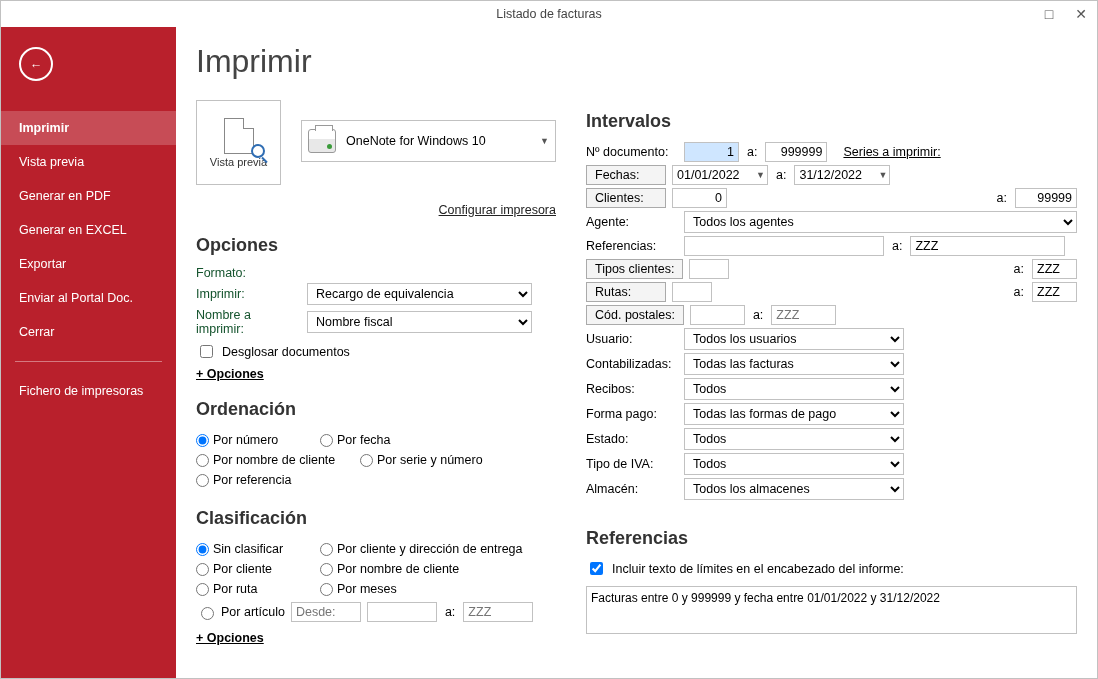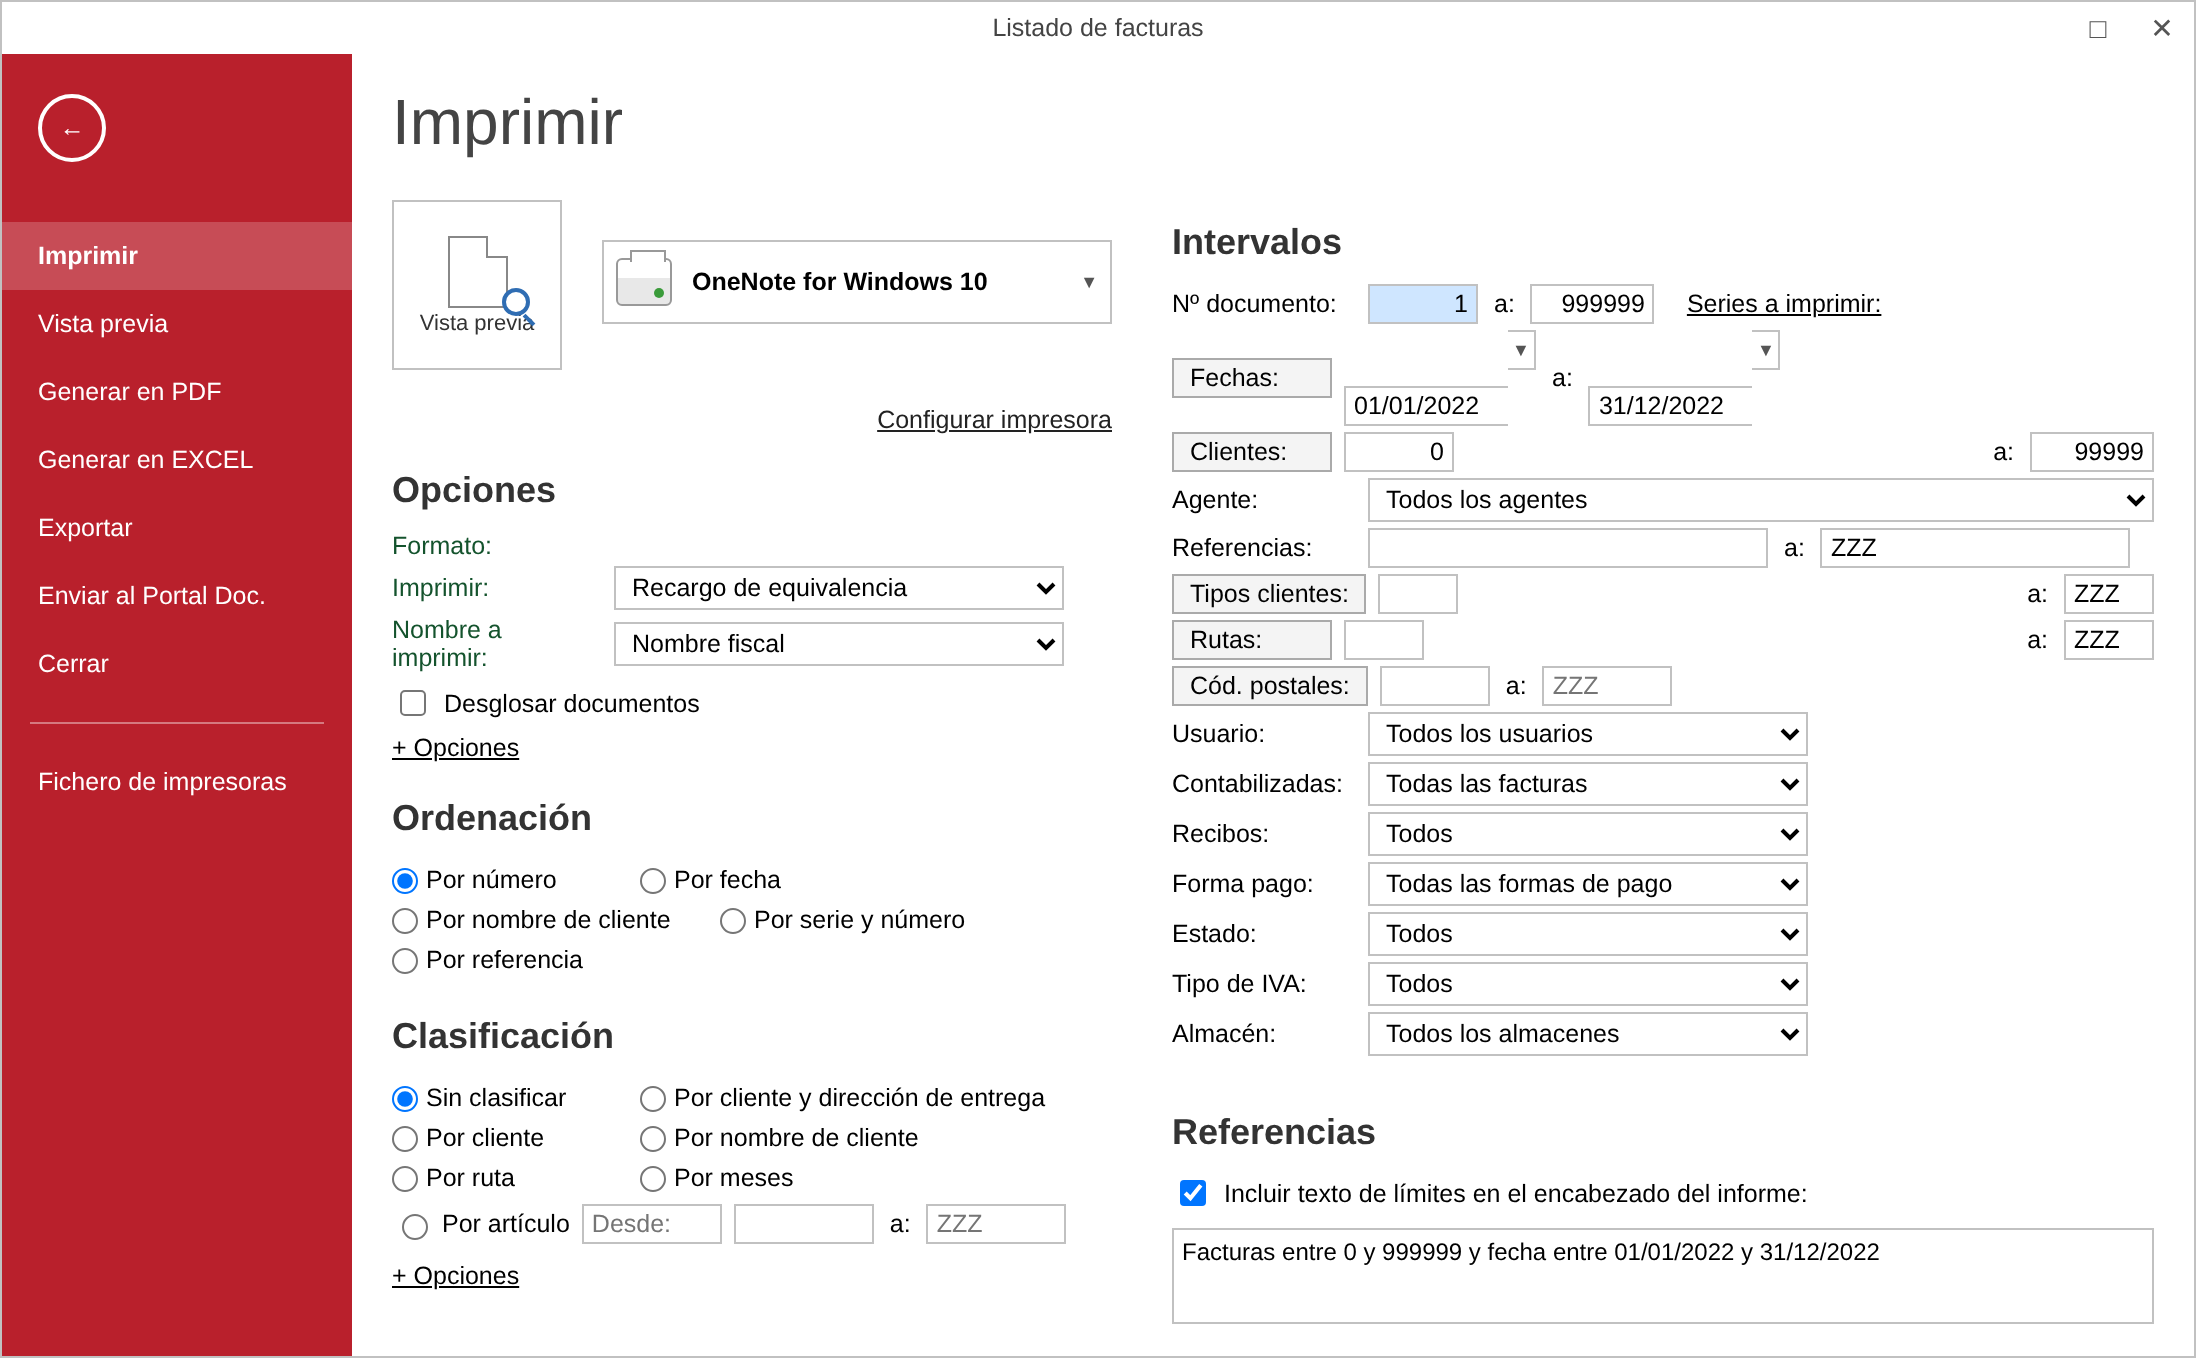--- a/index.html
+++ b/index.html
@@ -34,49 +34,49 @@
   h2 { font-size:18px; font-weight:600; color:#333; margin:18px 0 10px 0; }
 
   
   .preview-row { display:flex; gap:20px; align-items:flex-start; }
   .prev-card { width:85px; height:85px; border:1px solid var(--border); display:flex; flex-direction:column; align-items:center; justify-content:center; gap:2px; }
   .prev-card .doc { width:30px; height:36px; border:1px solid #888; position:relative; background:#fff; }
   .prev-card .doc::before { content:''; position:absolute; right:-1px; top:-1px; width:10px; height:10px; background:#fff; border-left:1px solid #888; border-bottom:1px solid #888; }
   .prev-card .mag { position:absolute; right:50%; bottom:26px; transform:translate(26px,0); width:14px;height:14px;border:2px solid #2f6db3;border-radius:50%; background:#fff;}
   .prev-card .mag::after{content:'';position:absolute;right:-5px;bottom:-5px;width:7px;height:2px;background:#2f6db3;transform:rotate(45deg);}
   .prev-card .lbl{font-size:11px;color:#333;}
-  .printer-sel { flex:1; height:42px; margin-top:20px; border:1px solid var(--border); display:flex; align-items:center; padding:0 6px; gap:10px; position:relative;font-weight:bold;}
+  .printer-sel { flex:1; height:42px; margin-top:20px; border:1px solid var(--border); display:flex; align-items:center; padding:0 6px; gap:10px; position:relative;}
   .printer-sel .ico { width:28px; height:24px; border:1px solid #999; border-radius:3px; position:relative; background:linear-gradient(#fff 0 40%, #e8e8e8 40% 100%);}
   .printer-sel .ico::after{content:'';position:absolute;left:6px;top:-5px;width:16px;height:5px;background:#fff;border:1px solid #999;border-bottom:none;}
   .printer-sel .ico .dot{position:absolute;right:3px;bottom:3px;width:5px;height:5px;background:#3a9b3a;border-radius:50%;}
   .printer-sel .dd { position:absolute; right:6px; font-size:9px; color:#555;}
   .conf-link { text-align:right; margin-top:18px;  }
   .conf-link span { text-decoration:underline; color:#222; }
 
   
   .frow { display:flex; align-items:center; margin:3px 0; gap:6px;}
   .frow label.lab { width:105px; color:#14532d; }
   select, input[type=text] { border:1px solid var(--border); padding:2px 4px; background:#fff; }
   select { height:22px; }
   .sel-w { width:225px; }
   .chk { display:flex; align-items:center; gap:6px; margin-top:6px;}
-  .plusopt { text-decoration:underline; font-weight:normal; margin-top:6px; display:inline-block; }
+  .plusopt { text-decoration:underline; font-weight:bold; margin-top:6px; display:inline-block; }
 
   
   .radio-row { display:flex; flex-wrap:wrap; gap:0 4px; }
   .radio-row label { display:flex; align-items:center; gap:4px; margin:3px 0; width:130px; }
   .radio-row input[type=radio]{ margin:0; }
 
   
   .rlab { display:inline-block; width:92px; }
   .rrow { display:flex; align-items:center; margin:3px 0; gap:6px; }
   .btnlike { border:1px solid #aaa; background:#f4f4f4; padding:2px 8px; min-width:80px; text-align:left; }
   input.tiny { width:55px; text-align:right; }
   input.tiny-l { width:62px; text-align:right; }
-  input.date { width:82px;margin-top:28px; }
+  input.date { width:82px; }
   .a-sep { padding:0 2px; }
   .wide-sel { flex:1; }
   .seriesl { text-decoration:underline; margin-left:10px; }
   .date-dd { font-size:9px; color:#555; display:inline-block; width:14px; text-align:center; border:1px solid var(--border); border-left:none; height:20px; line-height:18px;}
   .date-wrap { display:flex; }
   .date-wrap input { border-right:none; height:20px;}
 
   .enc-area { width:100%; height:48px; resize:none; border:1px solid var(--border); padding:4px; font-family:inherit; font-size:12px; }
   .enc-check { display:flex; align-items:center; gap:6px; margin:6px 0 8px 0;}
 

